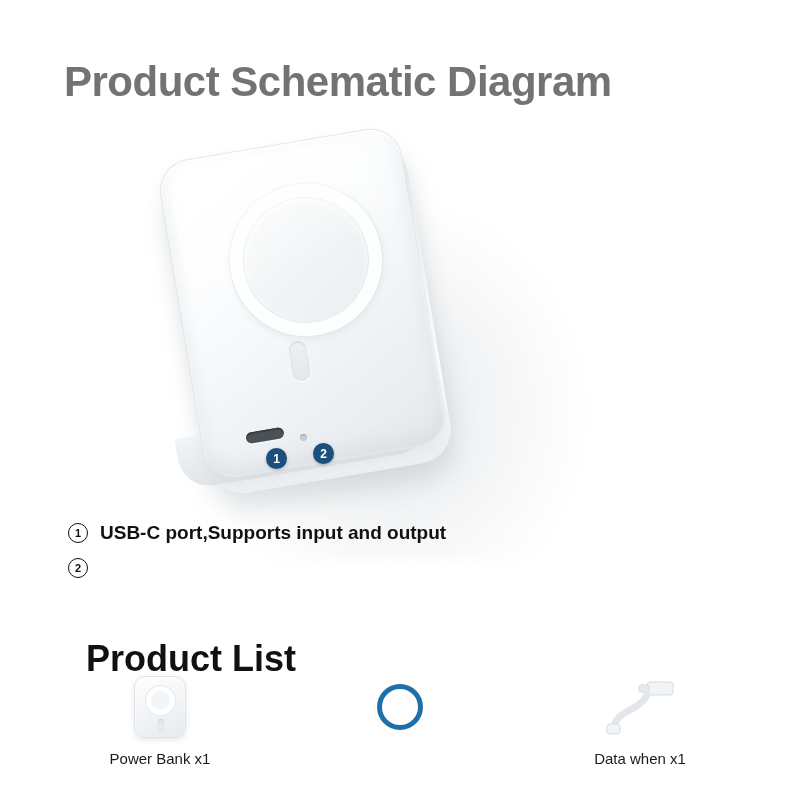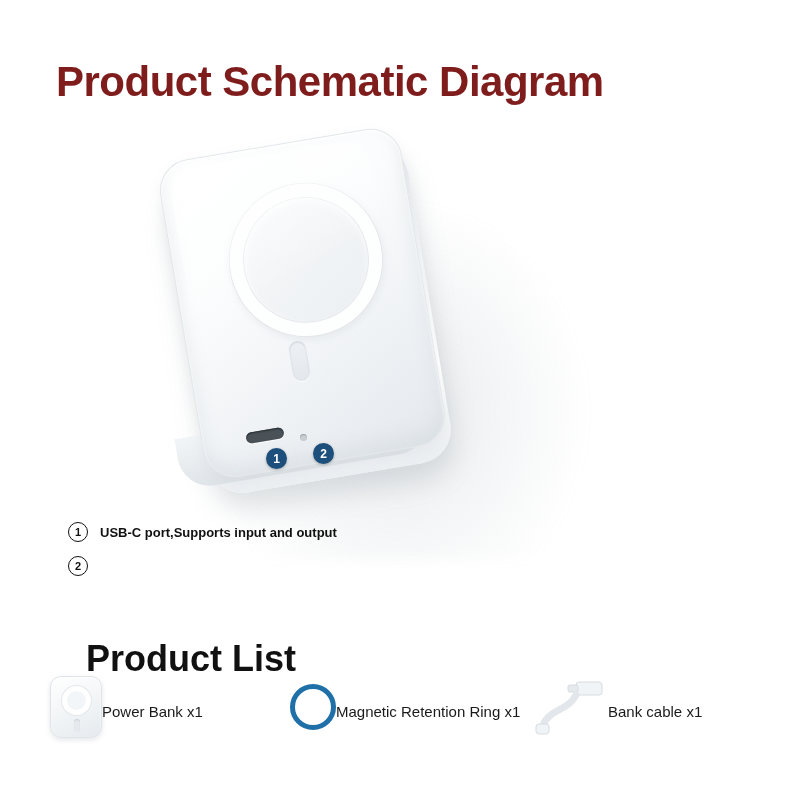--- a/index.html
+++ b/index.html
@@ -13,26 +13,26 @@
     background: #ffffff;
     font-family: "Liberation Sans", sans-serif;
     color: #111111;
     position: relative;
     overflow: hidden;
   }
 
   
   .page-title {
     position: absolute;
-    left: 56px;
+    left: 64px;
     top: 58px;
     font-size: 42px;
     font-weight: bold;
     letter-spacing: -0.5px;
-    color: #7f1d1d;
+    color: #737373;
     white-space: nowrap;
   }
 
   
   .product-stage {
     position: absolute;
     left: 150px;
     top: 130px;
     width: 500px;
     height: 360px;
@@ -181,21 +181,21 @@
     border: 1.5px solid #111111;
     font-size: 11px;
     font-weight: bold;
     display: flex;
     align-items: center;
     justify-content: center;
     margin-right: 12px;
     color: #111111;
   }
   .legend-text {
-    font-size: 13px;
+    font-size: 19px;
     font-weight: bold;
     color: #111111;
     white-space: nowrap;
   }
 
   
   .section-title {
     position: absolute;
     left: 86px;
     top: 638px;
@@ -208,20 +208,21 @@
     left: 40px;
     top: 672px;
     width: 720px;
     display: flex;
     justify-content: space-around;
     align-items: flex-start;
   }
   .list-item {
     width: 220px;
     display: flex;
+    flex-direction: column;
     align-items: center;
   }
   .list-icon {
     height: 70px;
     display: flex;
     align-items: center;
     justify-content: center;
   }
   .list-label {
     margin-top: 8px;
@@ -308,30 +309,29 @@
         <div class="mini-pill"></div>
       </div>
     </div>
     <div class="list-label">Power Bank x1</div>
   </div>
 
   <div class="list-item">
     <div class="list-icon">
       <div class="mag-ring"></div>
     </div>
-    <div class="list-label">Magnetic Retention Ring x1</div>
   </div>
 
   <div class="list-item">
     <div class="list-icon">
       <svg width="78" height="62" viewBox="0 0 78 62">
         <g fill="none" stroke="#d7dce0" stroke-width="1">
           <rect x="46" y="6" width="26" height="13" rx="3" fill="#f1f4f6"></rect>
           <rect x="38" y="9" width="10" height="7" rx="2" fill="#e6eaee"></rect>
           <path d="M46,19 C40,31 30,32 22,38 C13,45 12,50 14,54" stroke="#e3e7eb" stroke-width="7" stroke-linecap="round" fill="none"></path>
           <rect x="6" y="48" width="13" height="10" rx="3" fill="#f1f4f6"></rect>
         </g>
       </svg>
     </div>
-    <div class="list-label">Bank cable x1</div>
+    <div class="list-label">Data when x1</div>
   </div>
 
 </div>
 
 </body></html>

